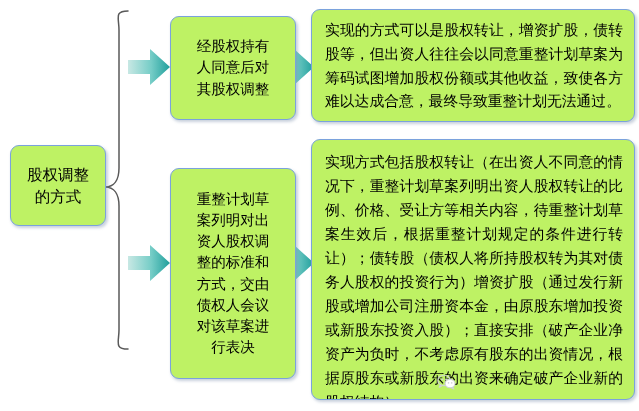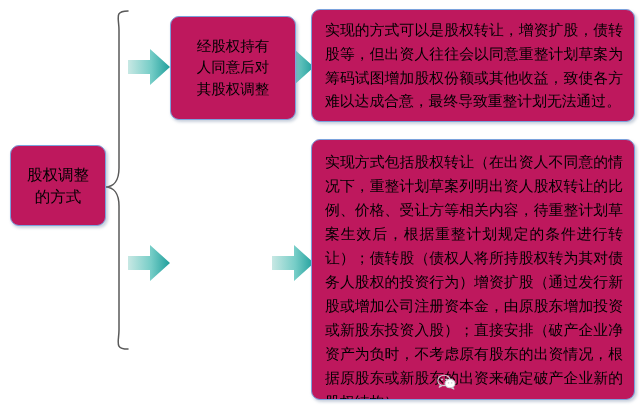--- a/index.html
+++ b/index.html
@@ -19,21 +19,21 @@
     position: absolute;
     left: 0; top: 0;
     width: 639px;
     height: 411px;
   }
 
   
   .nbox {
     position: absolute;
     box-sizing: border-box;
-    background: #be185d;
+    background: #bef264;
     border: 1.6px solid #7ba2dd;
     border-radius: 9px;
     box-shadow: 1.5px 2px 3px rgba(120,140,170,0.40);
     color: #000000;
     display: flex;
     align-items: center;
     justify-content: center;
     text-align: center;
     overflow: hidden;
   }
@@ -205,20 +205,30 @@
     <span class="txt">股权调整
 的方式</span>
   </div>
 
   <div class="nbox" id="mid-box-1">
     <span class="txt">经股权持有
 人同意后对
 其股权调整</span>
   </div>
 
+  <div class="nbox" id="mid-box-2">
+    <span class="txt">重整计划草
+案列明对出
+资人股权调
+整的标准和
+方式，交由
+债权人会议
+对该草案进
+行表决</span>
+  </div>
 
   <div class="nbox" id="detail-box-1">
     <span class="txt">实现的方式可以是股权转让，增资扩股，债转股等，但出资人往往会以同意重整计划草案为筹码试图增加股权份额或其他收益，致使各方难以达成合意，最终导致重整计划无法通过。</span>
   </div>
 
   <div class="nbox" id="detail-box-2">
     <span class="txt">实现方式包括股权转让（在出资人不同意的情况下，重整计划草案列明出资人股权转让的比例、价格、受让方等相关内容，待重整计划草案生效后，根据重整计划规定的条件进行转让）；债转股（债权人将所持股权转为其对债务人股权的投资行为）增资扩股（通过发行新股或增加公司注册资本金，由原股东增加投资或新股东投资入股）；直接安排（破产企业净资产为负时，不考虑原有股东的出资情况，根据原股东或新股东的出资来确定破产企业新的股权结构）</span>
   </div>
 
   <div id="watermark">

